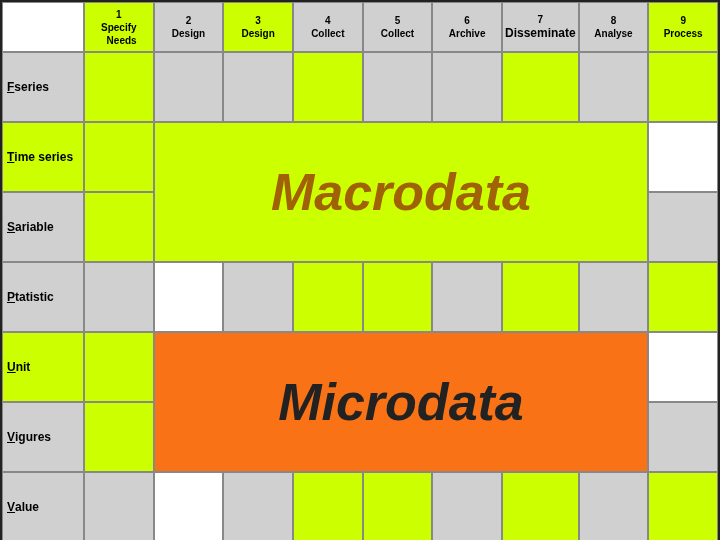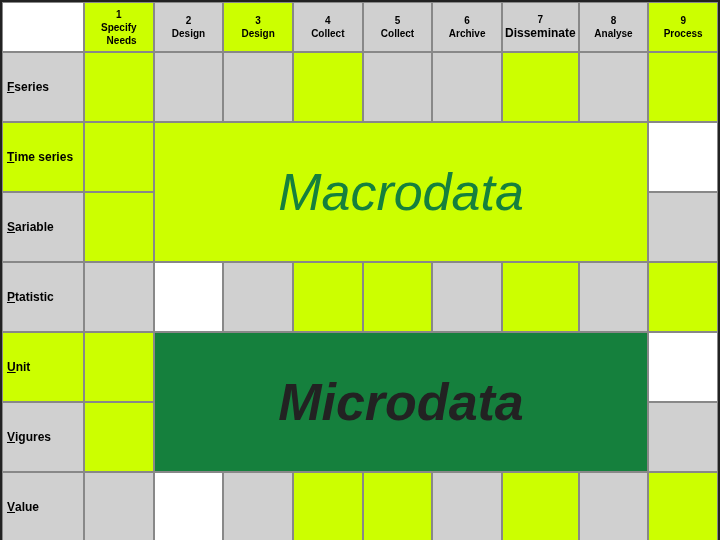--- a/index.html
+++ b/index.html
@@ -55,34 +55,34 @@
     
     .data-lime { background: #ccff00; }
     .data-gray { background: #d0d0d0; }
     .data-white { background: #fff; }
     
     .macrodata-cell {
       grid-column: 3 / 10;
       grid-row: 3 / 5;
       background: #ccff00;
       font-size: 52px;
-      font-weight: normal;
+      font-weight: bold;
       font-style: italic;
-      color: #15803d;
+      color: #a16207;
       display: flex;
       align-items: center;
       justify-content: center;
       border: 1px solid #888;
       z-index: 2;
     }
     
     .microdata-cell {
       grid-column: 3 / 10;
       grid-row: 6 / 8;
-      background: #15803d;
+      background: #f97316;
       font-size: 52px;
       font-weight: bold;
       font-style: italic;
       color: #222;
       display: flex;
       align-items: center;
       justify-content: center;
       border: 1px solid #888;
       z-index: 2;
     }

